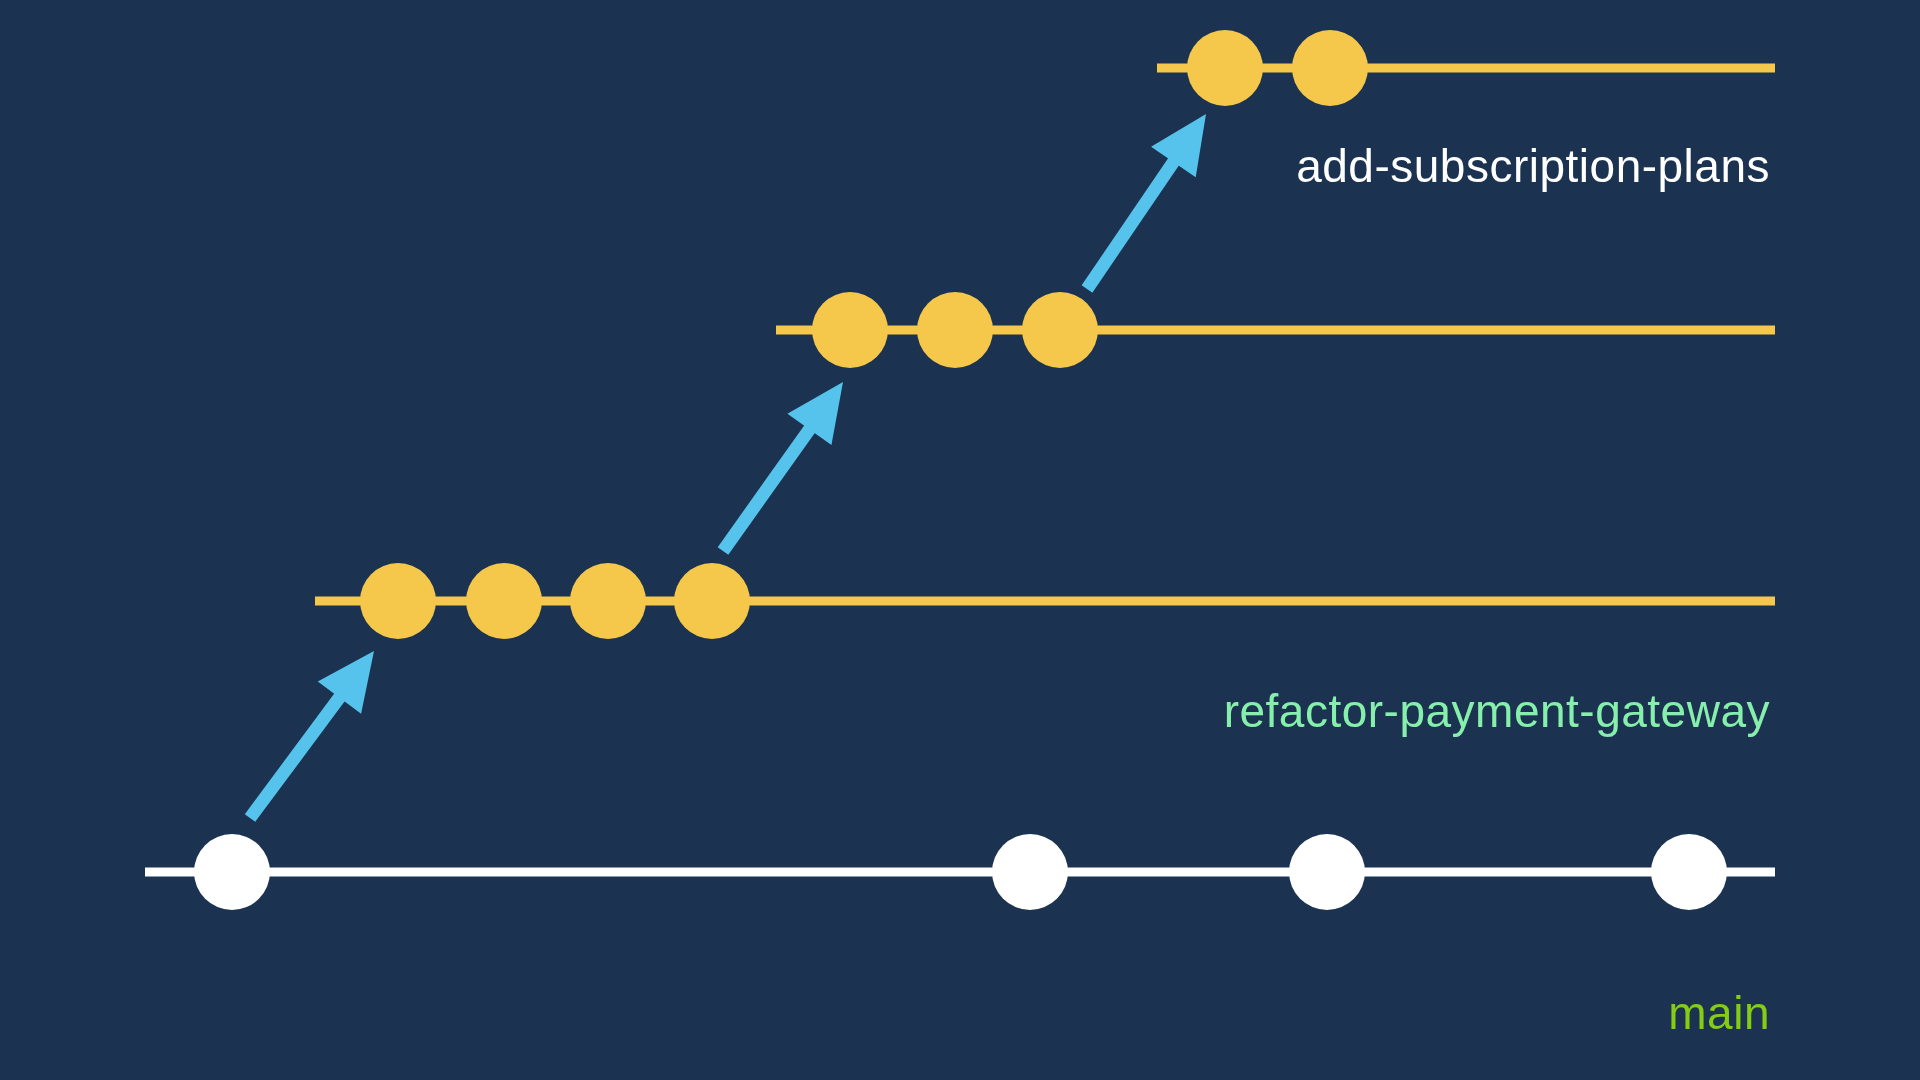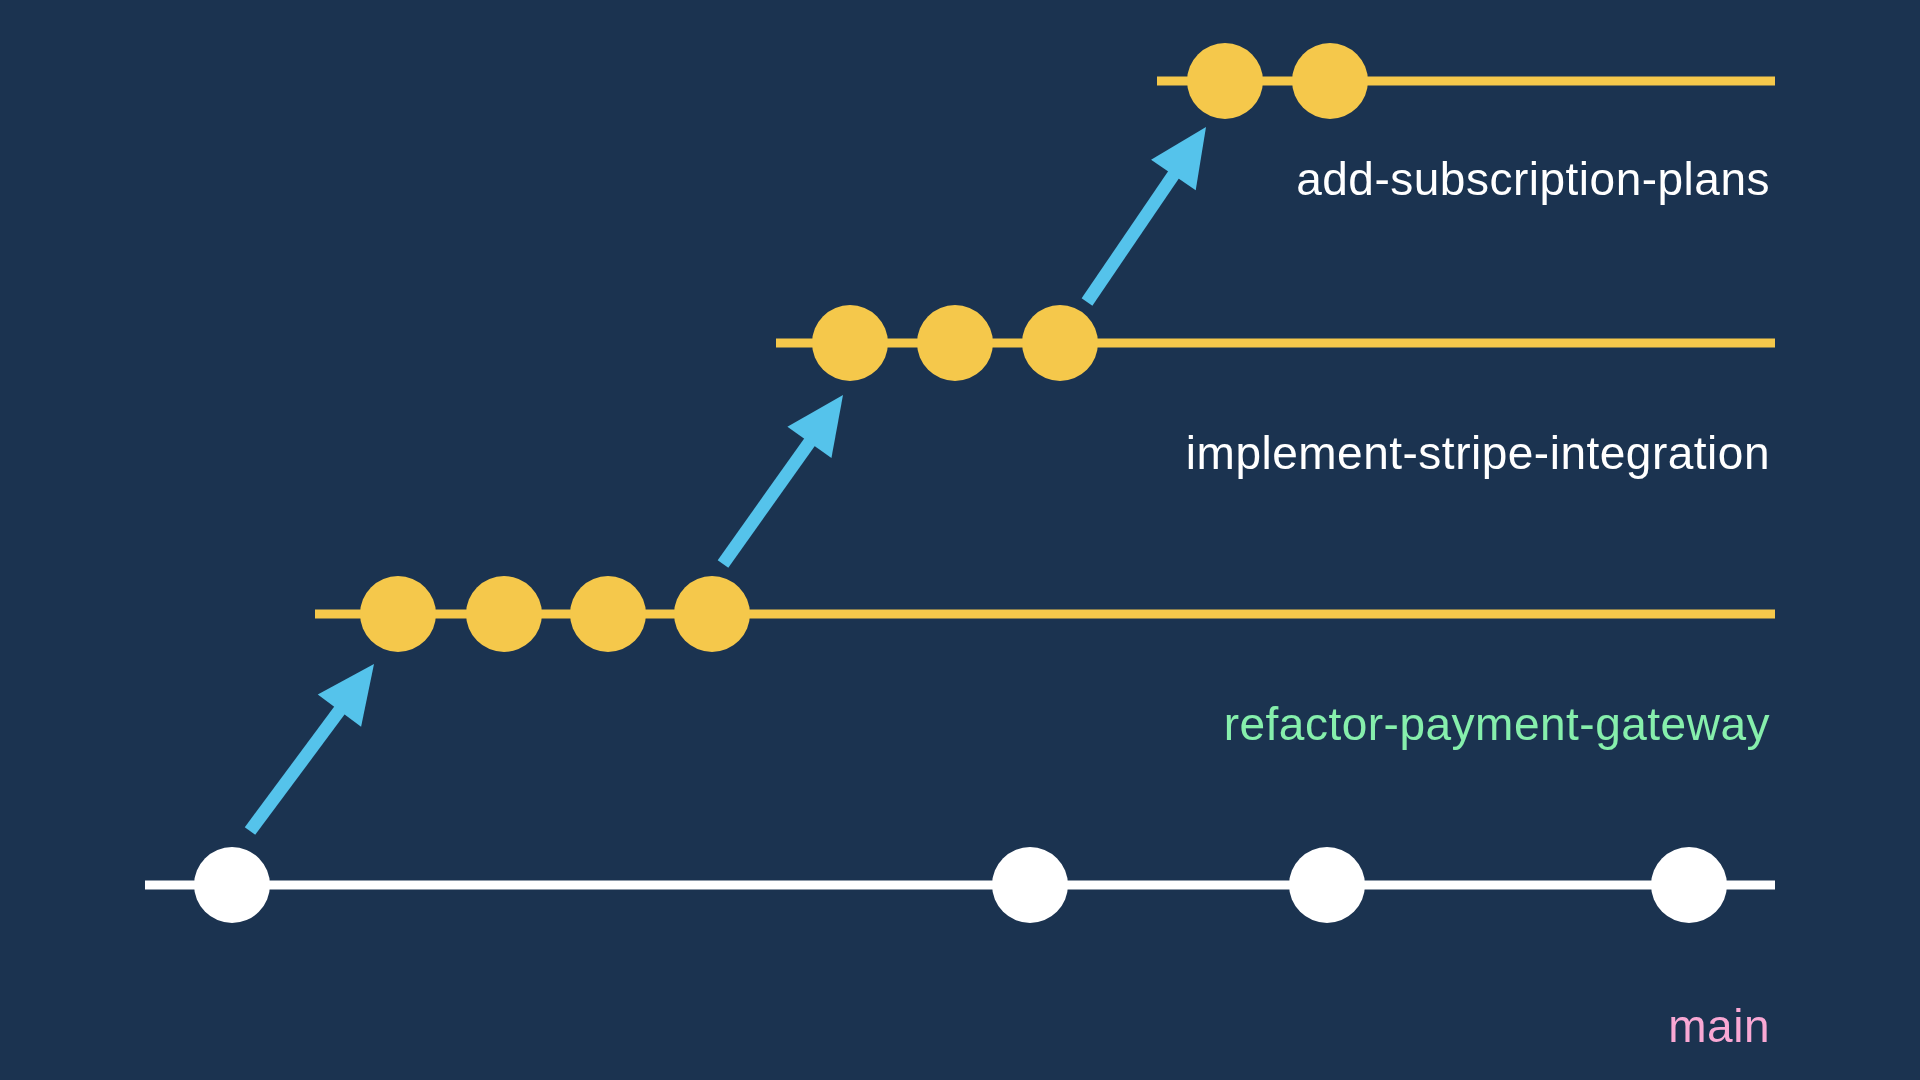--- a/index.html
+++ b/index.html
@@ -10,21 +10,20 @@
     width: 1920px;
     height: 1080px;
     overflow: hidden;
     background: #1B3350; 
     font-family: "Liberation Sans", sans-serif;
   }
   .canvas {
     position: relative;
     width: 1920px;
     height: 843px;
-    margin-top: 13px;
   }
   .graph-svg {
     position: absolute;
     left: 0;
     top: 0;
   }
   .branch-label {
     position: absolute;
     font-family: "Liberation Sans", "DejaVu Sans", sans-serif;
     font-size: 46px;
@@ -60,16 +59,15 @@
       <circle cx="1689" cy="872" r="38" fill="#FFFFFF"></circle>
       <line x1="250" y1="818" x2="340.615770433116" y2="695.9610188521744" stroke="#55C3EB" stroke-width="13"></line>
       <polygon points="374,651 361.1011106094542,713.6627373523569 317.7458424305717,681.4708016985759" fill="#55C3EB"></polygon>
       <line x1="723" y1="551" x2="810.5785762762097" y2="427.660171744338" stroke="#55C3EB" stroke-width="13"></line>
       <polygon points="843,382 831.4353939485229,444.9226500306061 787.4059426236256,413.6591342969512" fill="#55C3EB"></polygon>
       <line x1="1087" y1="289" x2="1174.5106388011923" y2="160.3078841158936" stroke="#55C3EB" stroke-width="13"></line>
       <polygon points="1206,114 1195.713034314255,177.1441076980292 1151.0590032025004,146.7793665420361" fill="#55C3EB"></polygon>
     </svg>
 
   <div class="branch-label" style="right: 150px; top: 143px; color: rgb(255, 255, 255);">add-subscription-plans</div>
-  <div class="branch-label" style="right: 150px; top: 417px; color: rgb(255, 255, 255);">implement-stripe-integration</div>
   <div class="branch-label" style="right: 150px; top: 688px; color: #86efac;">refactor-payment-gateway</div>
-  <div class="branch-label" style="right: 150px; top: 990px; color: #f9a8d4;">main</div>
+  <div class="branch-label" style="right: 150px; top: 990px; color: #84cc16;">main</div>
 </div>
 
 </body></html>

